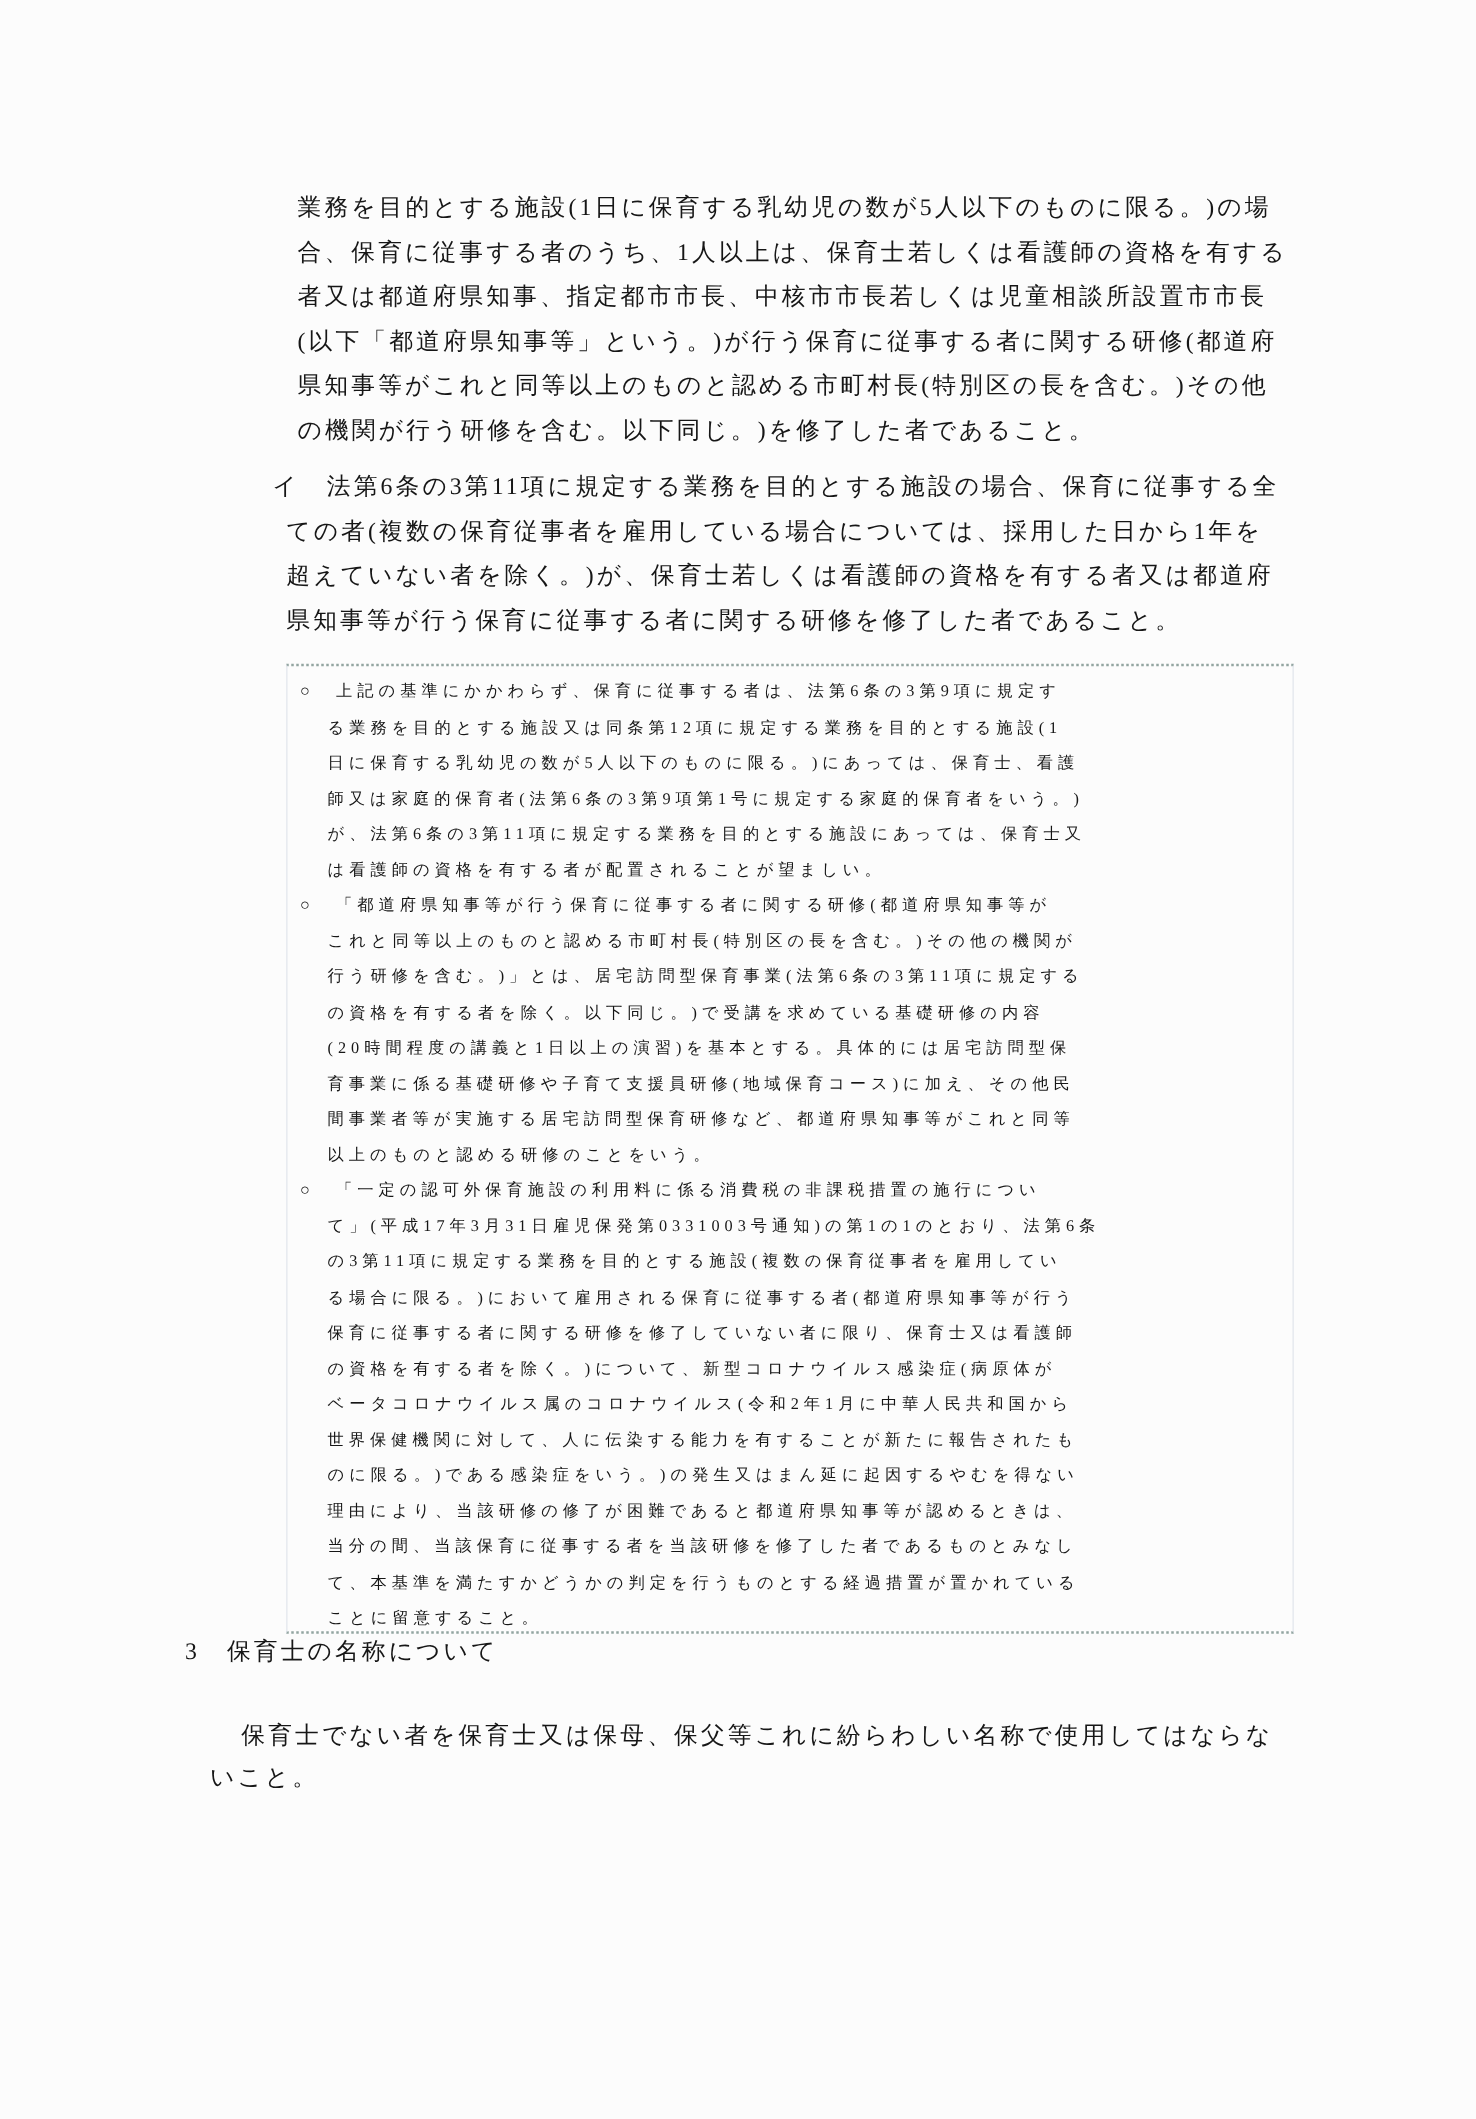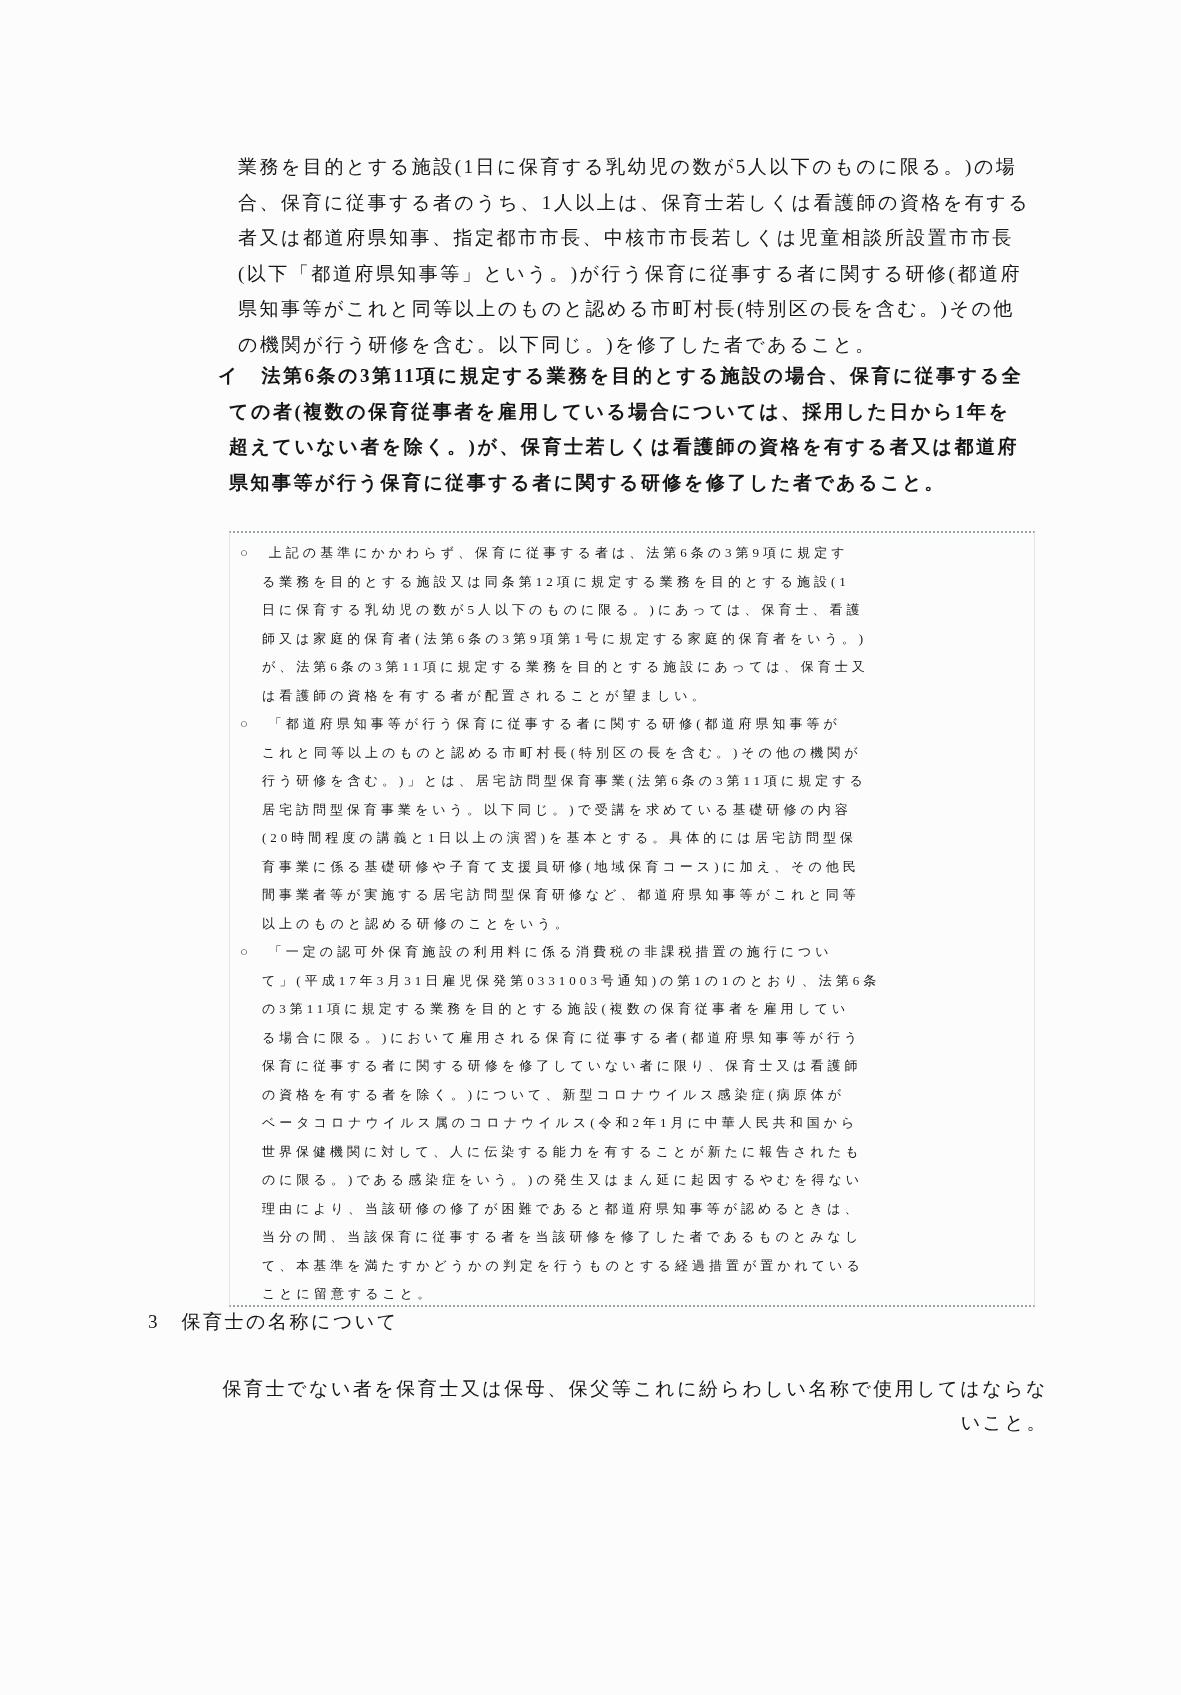--- a/index.html
+++ b/index.html
@@ -23,24 +23,23 @@
     line-height: 35.5px;
     letter-spacing: 2.5px;
   }
   .para-a-cont {
     left: 238px;
     top: 149px;
     width: 790px;
   }
   .para-i {
     left: 229px;
-    top: 358px;
+    top: 372px;
     width: 800px;
     text-indent: -11px;
-    font-weight: bold;
   }
   .note-box {
     position: absolute;
     left: 229px;
     top: 531px;
     width: 806px;
     height: 776px;
     box-sizing: border-box;
     border-top: 2px dotted #93a5a1;
     border-bottom: 2px dotted #93a5a1;
@@ -63,21 +62,20 @@
     top: 1305px;
     width: 900px;
     line-height: 33.5px;
   }
   .sec3-body {
     left: 168px;
     top: 1372px;
     width: 880px;
     line-height: 33.5px;
     text-indent: 25px;
-    text-align: right;
   }
 </style>
 </head>
 <body>
 
 <div class="page">
 
   <div class="txt para-a-cont">業務を目的とする施設(1日に保育する乳幼児の数が5人以下のものに限る。)の場
 合、保育に従事する者のうち、1人以上は、保育士若しくは看護師の資格を有する
 者又は都道府県知事、指定都市市長、中核市市長若しくは児童相談所設置市市長
@@ -93,21 +91,21 @@
   <div class="note-box">
     <div class="note-item">○　上記の基準にかかわらず、保育に従事する者は、法第6条の3第9項に規定す
 る業務を目的とする施設又は同条第12項に規定する業務を目的とする施設(1
 日に保育する乳幼児の数が5人以下のものに限る。)にあっては、保育士、看護
 師又は家庭的保育者(法第6条の3第9項第1号に規定する家庭的保育者をいう。)
 が、法第6条の3第11項に規定する業務を目的とする施設にあっては、保育士又
 は看護師の資格を有する者が配置されることが望ましい。</div>
     <div class="note-item">○　「都道府県知事等が行う保育に従事する者に関する研修(都道府県知事等が
 これと同等以上のものと認める市町村長(特別区の長を含む。)その他の機関が
 行う研修を含む。)」とは、居宅訪問型保育事業(法第6条の3第11項に規定する
-居宅訪問型保育事業をいう。以下同じ。)で受講を求めている基礎研修の内容
+の資格を有する者を除く。以下同じ。)で受講を求めている基礎研修の内容
 (20時間程度の講義と1日以上の演習)を基本とする。具体的には居宅訪問型保
 育事業に係る基礎研修や子育て支援員研修(地域保育コース)に加え、その他民
 間事業者等が実施する居宅訪問型保育研修など、都道府県知事等がこれと同等
 以上のものと認める研修のことをいう。</div>
     <div class="note-item">○　「一定の認可外保育施設の利用料に係る消費税の非課税措置の施行につい
 て」(平成17年3月31日雇児保発第0331003号通知)の第1の1のとおり、法第6条
 の3第11項に規定する業務を目的とする施設(複数の保育従事者を雇用してい
 る場合に限る。)において雇用される保育に従事する者(都道府県知事等が行う
 保育に従事する者に関する研修を修了していない者に限り、保育士又は看護師
 の資格を有する者を除く。)について、新型コロナウイルス感染症(病原体が

